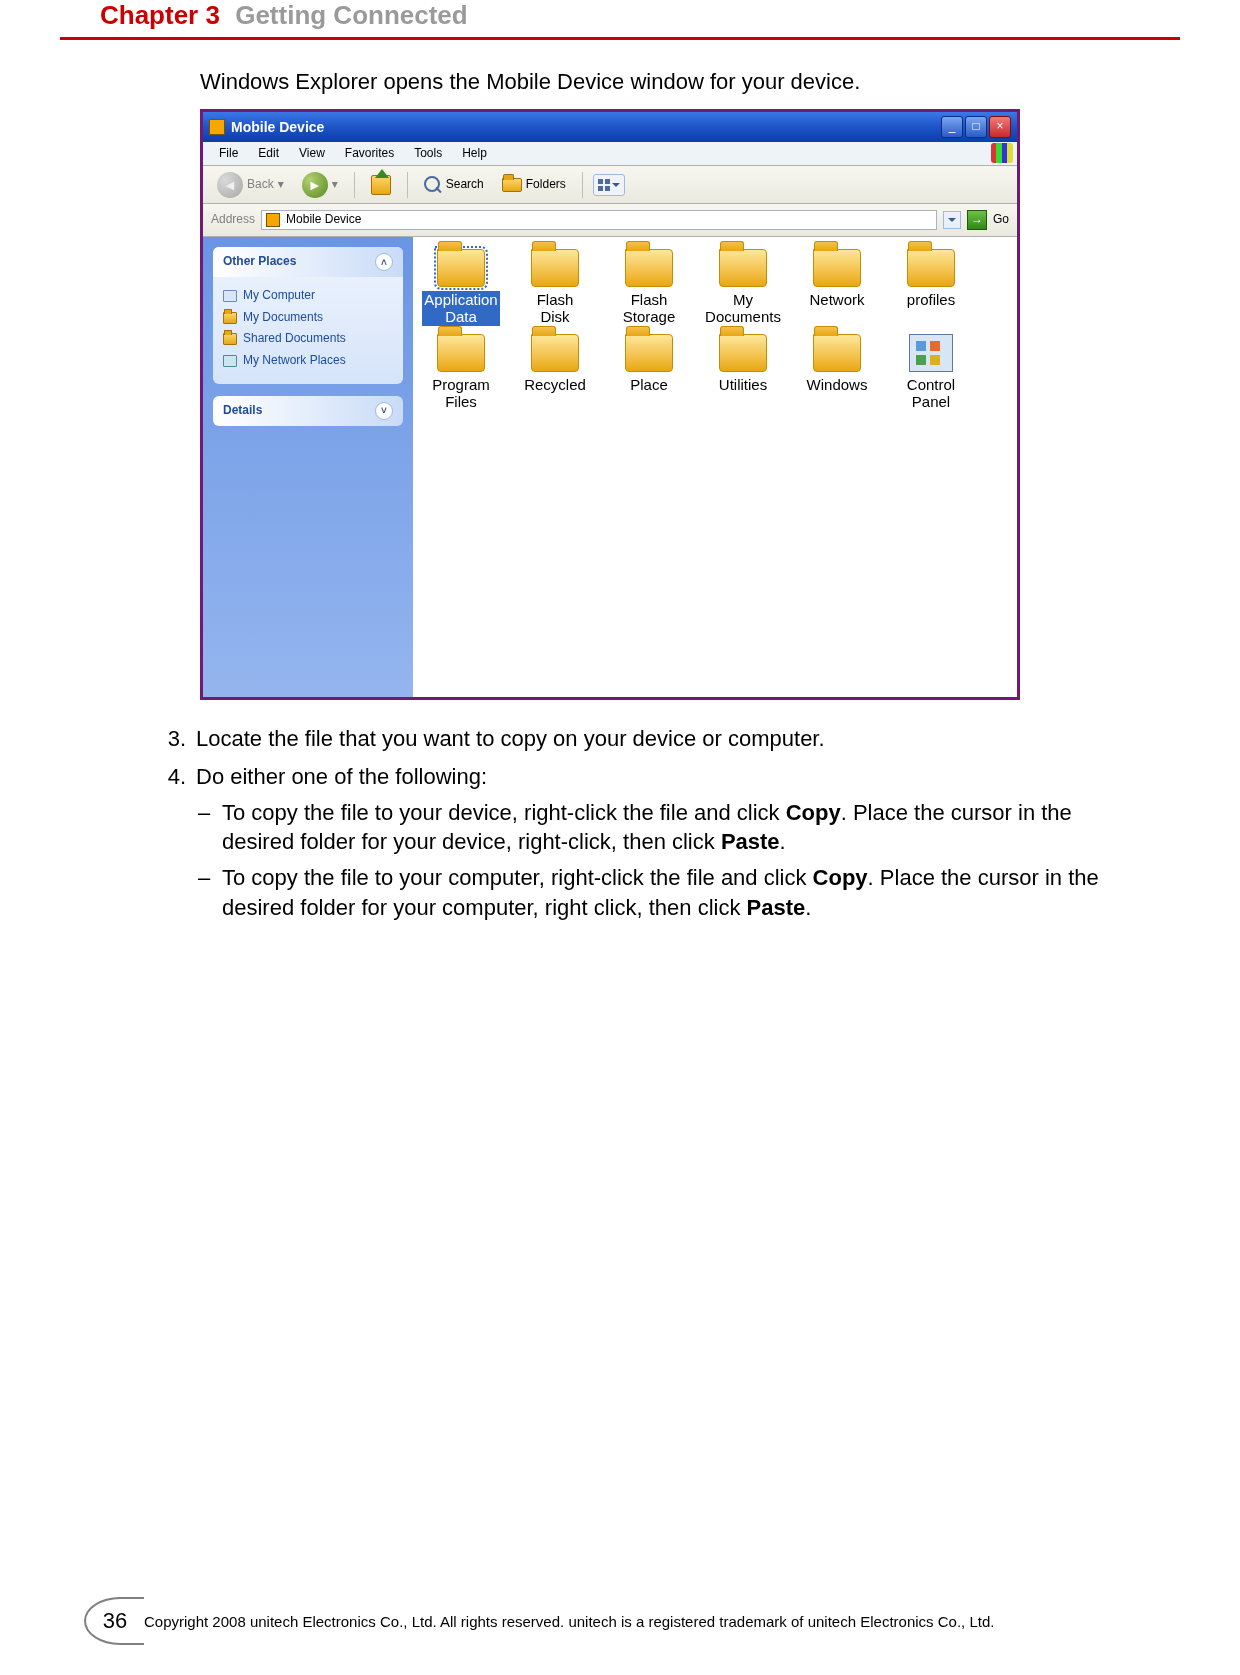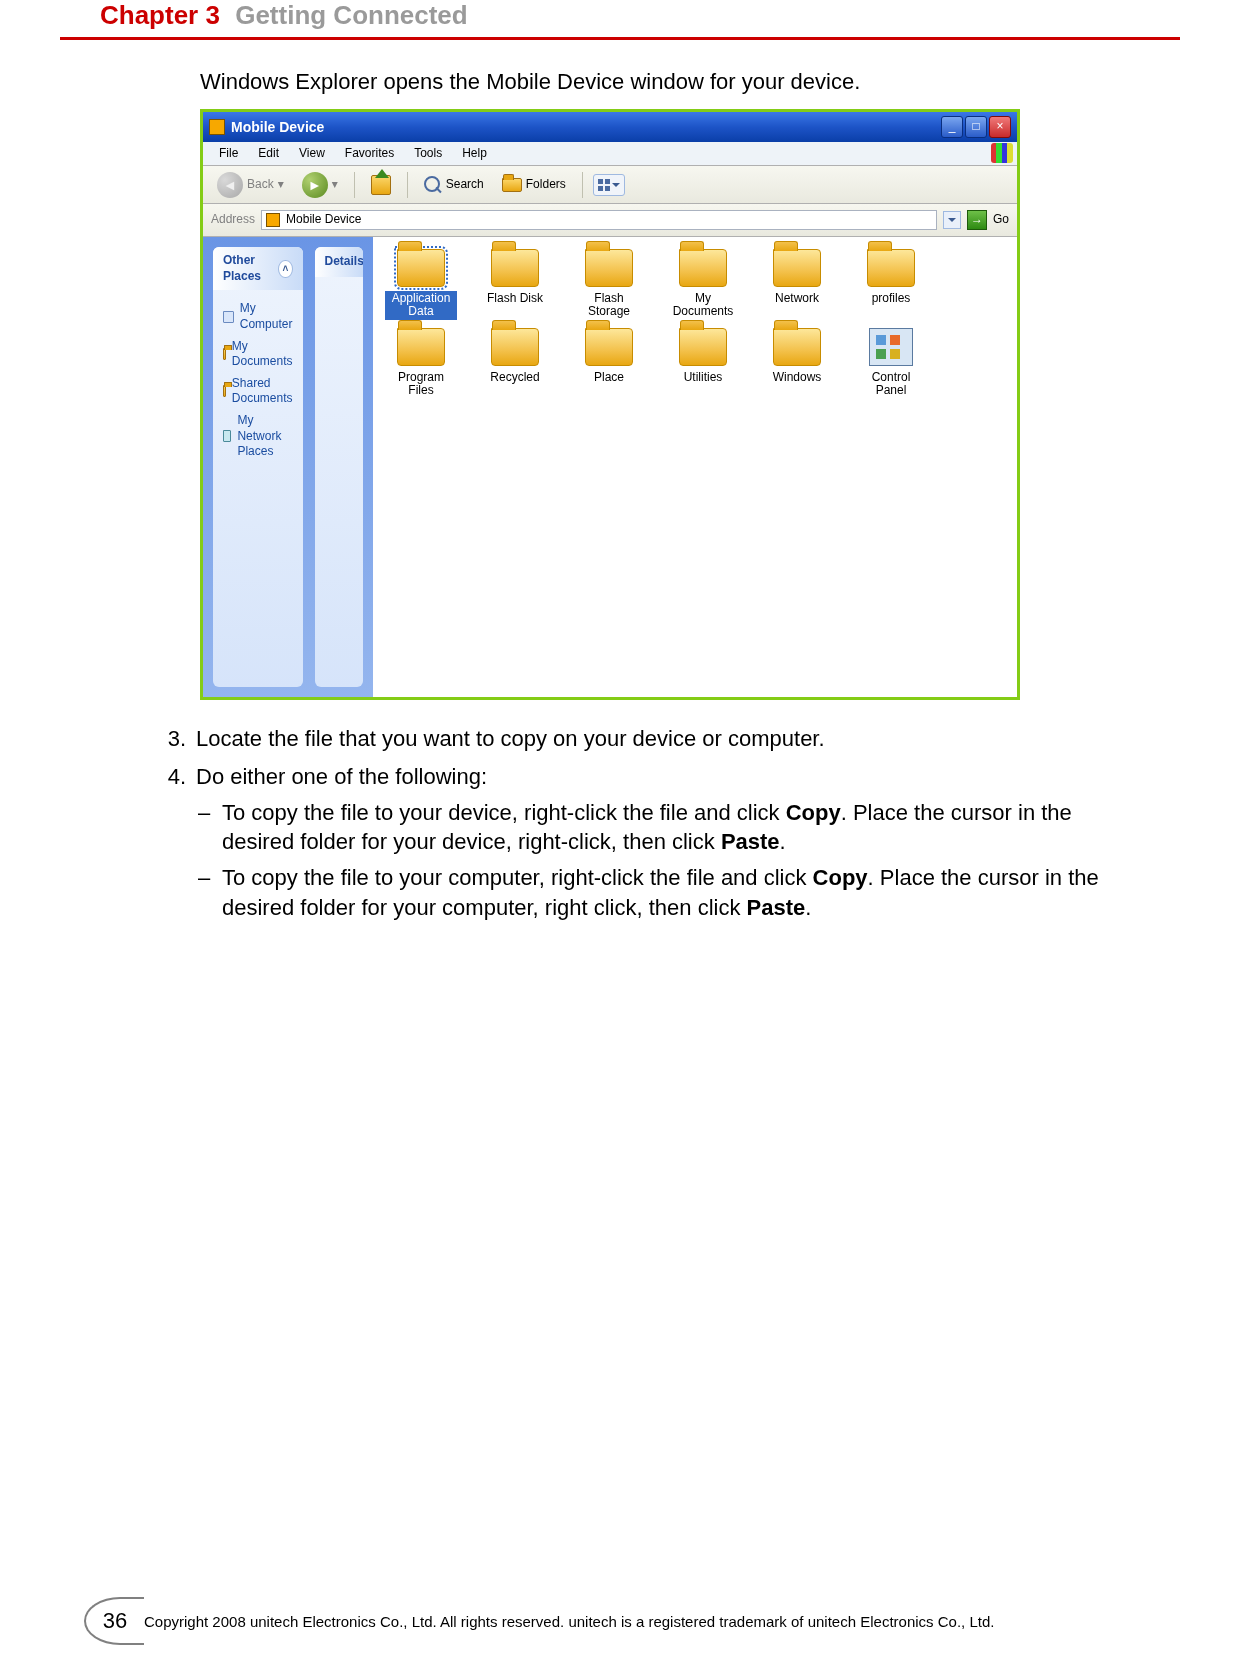--- a/index.html
+++ b/index.html
@@ -28,21 +28,21 @@
     margin: 28px 100px 0 200px;
     font-size: 22px;
     line-height: 1.3;
   }
   .intro-line { margin-bottom: 12px; }
   .screenshot-wrap { margin: 0 0 20px 0; }
 
   
   .xp-window {
     width: 820px;
-    border: 3px solid #84cc16;
+    border: 3px solid #701a75;
     background: #fff;
     font-family: Tahoma, Arial, sans-serif;
   }
   .xp-titlebar {
     background: linear-gradient(to bottom, #3b78e7 0%, #1d54c7 50%, #0a3ea8 100%);
     color: #fff;
     height: 30px;
     display: flex;
     align-items: center;
     padding: 0 6px;
@@ -193,24 +193,24 @@
   .gobtn {
     width: 20px; height: 20px;
     background: linear-gradient(to bottom, #6ec048, #2e8a12);
     border: 1px solid #1d5a0a;
     color: #fff;
     display: flex; align-items: center; justify-content: center;
     font-size: 12px;
   }
   .xp-body { display: flex; height: 460px; }
   .xp-sidepane {
-    width: 170px;
+    width: 210px;
     background: linear-gradient(to bottom, #6a95e5 0%, #94b5ee 100%);
     padding: 10px;
-    display: flex; flex-direction: row; gap: 12px;
+    display: flex; flex-direction: column; gap: 12px;
   }
   .sidebox {
     background: linear-gradient(to bottom, #eef4fd, #d6e4fa);
     border-radius: 6px;
     overflow: hidden;
     font-size: 12px;
   }
   .sidebox-header {
     background: linear-gradient(to right, #ffffff, #c8dbf7);
     padding: 6px 10px;
@@ -242,21 +242,21 @@
   .side-ico.computer { background: #d9e6fa; border-color: #6a8ac0; }
   .side-ico.computer::before { display: none; }
   .side-ico.network { background: #c8e8f0; border-color: #4a8a9a; }
   .side-ico.network::before { display: none; }
   .xp-content {
     flex: 1;
     background: #fff;
     padding: 10px;
     display: flex; flex-wrap: wrap; align-content: flex-start;
     gap: 4px 18px;
-    font-size: 12px;
+    font-size: 15px;
     color: #000;
   }
   .xp-item {
     width: 76px;
     display: flex; flex-direction: column; align-items: center;
     text-align: center;
     padding: 2px;
   }
   .xp-item.selected .lg-folder { outline: 2px dotted #316ac5; outline-offset: 1px; }
   .xp-item.selected .label { background: #316ac5; color: #fff; }

